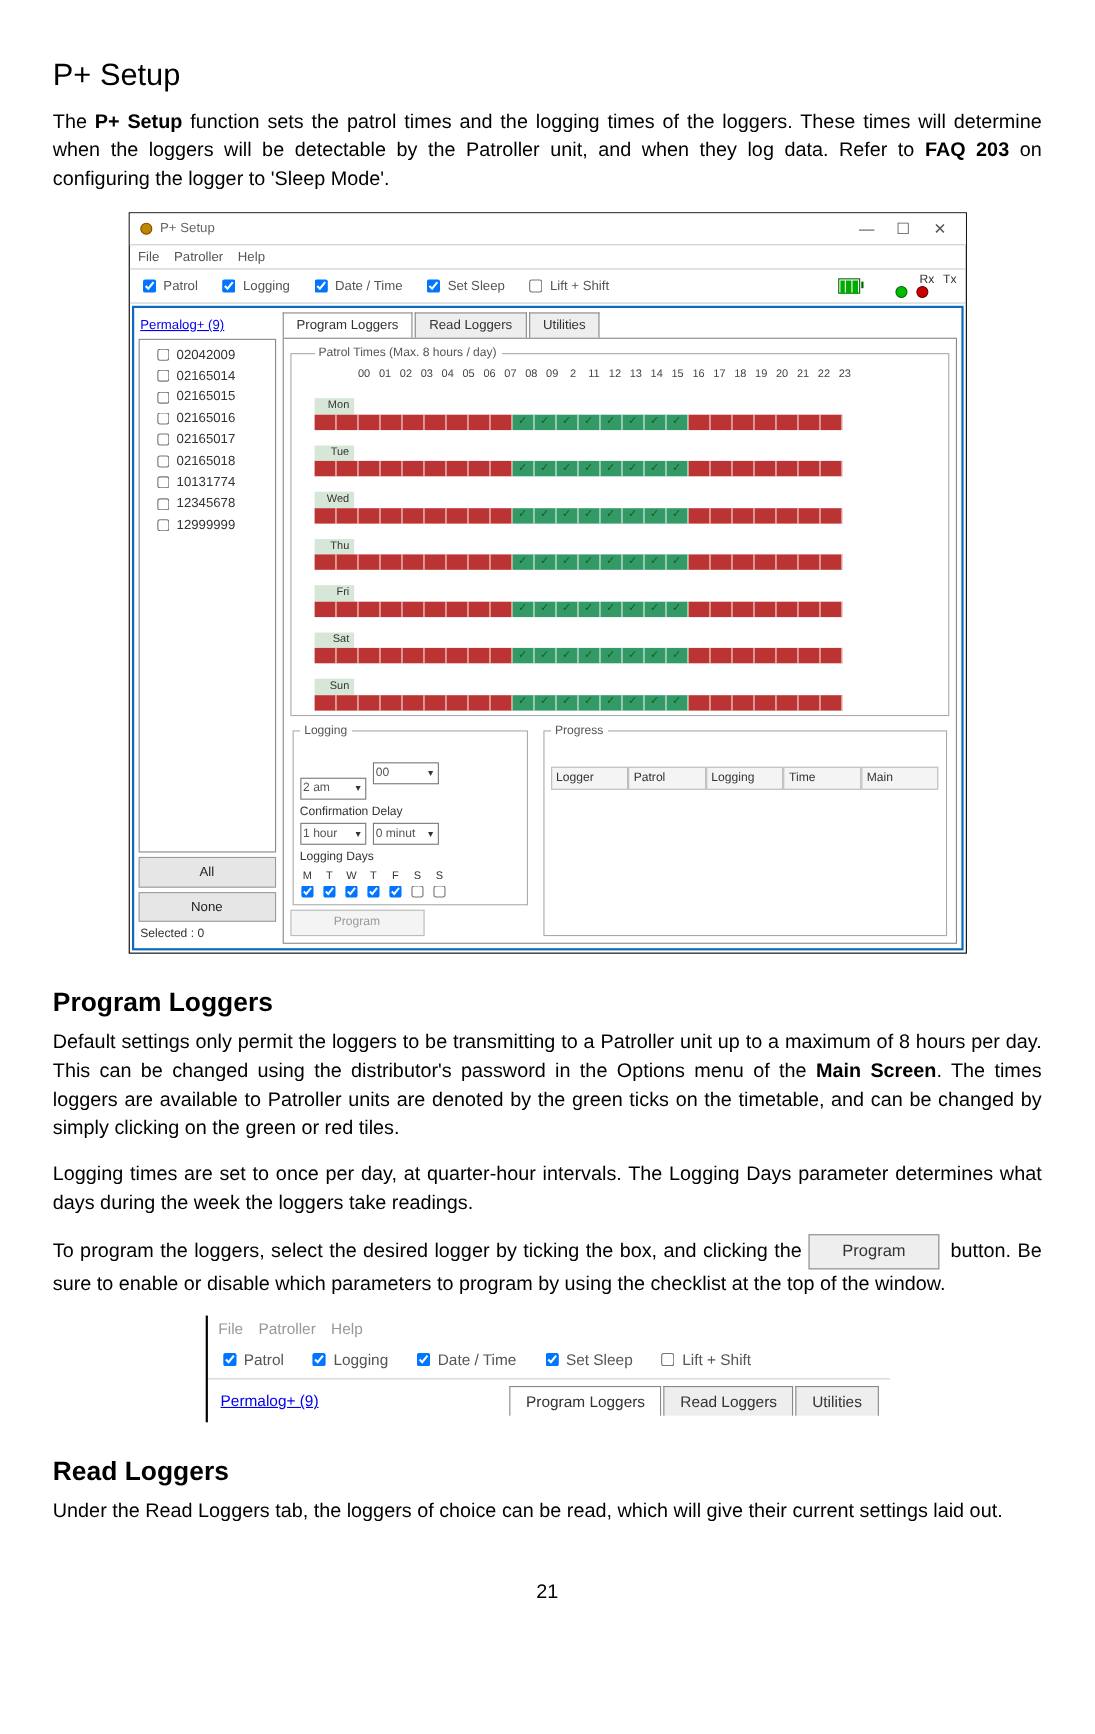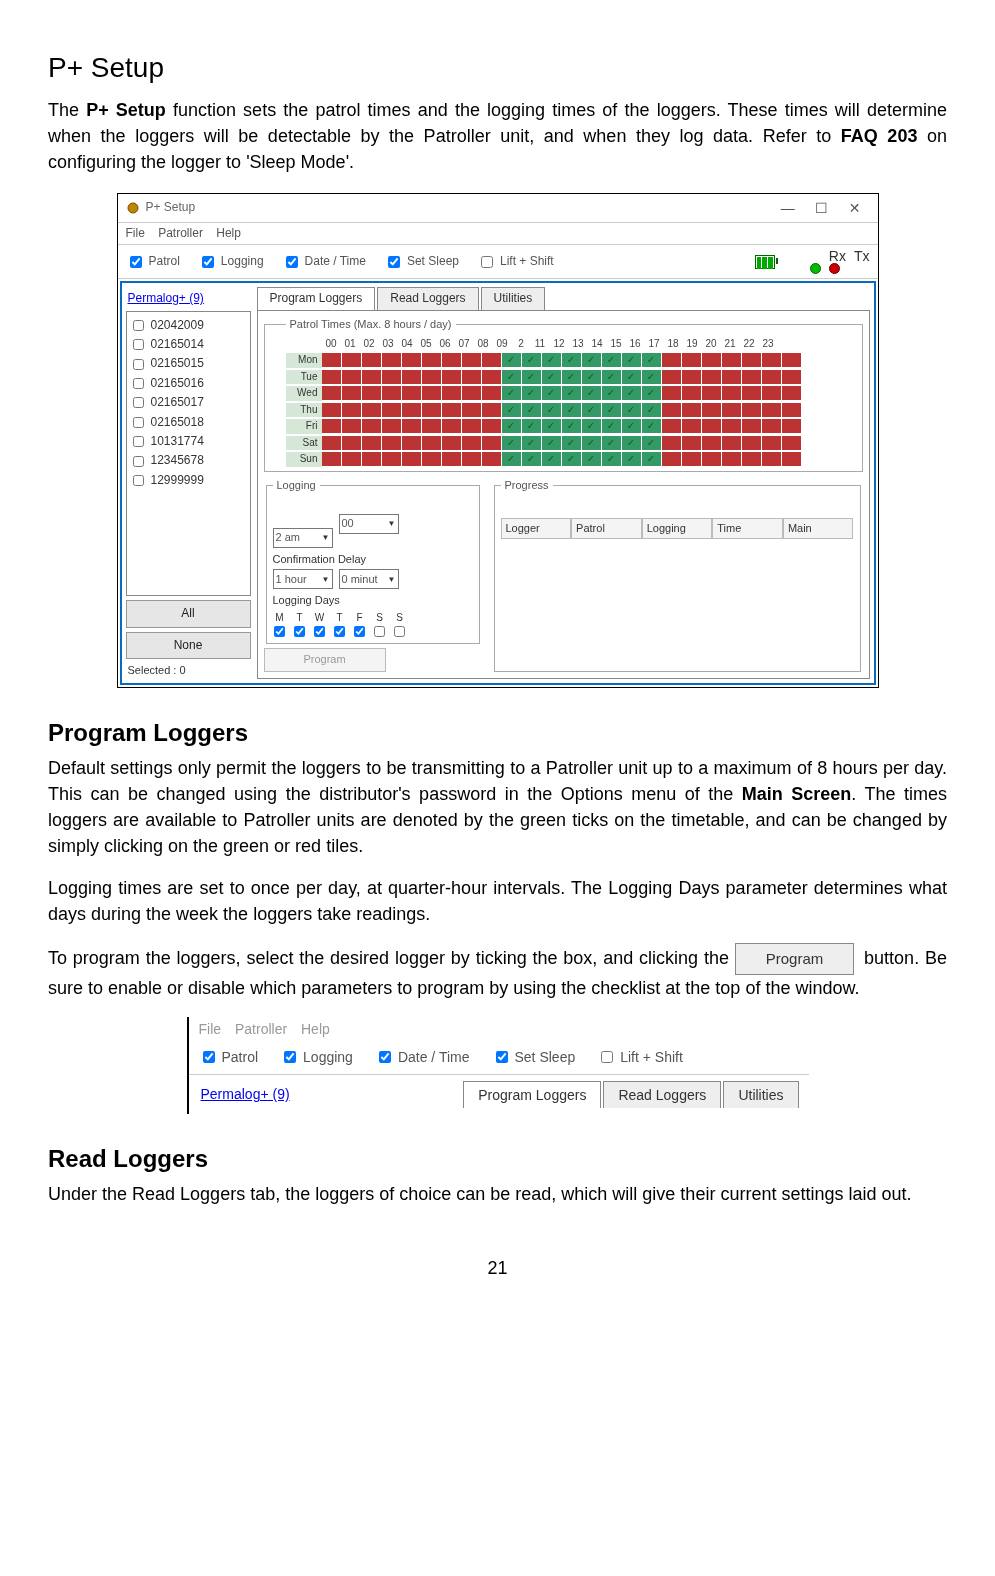--- a/index.html
+++ b/index.html
@@ -87,21 +87,21 @@
     align-items:center;
     gap:6px;
   }
   .battery-icon { width:18px; height:12px; border:1.5px solid #060; position:relative; }
   .battery-icon::after { content:""; position:absolute; right:-4px; top:2px; width:2px; height:6px; background:#060; }
   .battery-icon .bars { display:flex; height:100%; gap:1px; padding:1px; }
   .battery-icon .bars div { flex:1; background:#0a0; }
   .led { width:9px; height:9px; border-radius:50%; }
   .led.green { background:#0b0; border:1px solid #060;}
   .led.red { background:#c00; border:1px solid #600;}
-  .rxtx { font-size:14px; color:#333; line-height:1;padding-left:48px; }
+  .rxtx { font-size:11px; color:#333; line-height:1;padding-left:48px; }
   .win-body {
     display:flex;
     border:2px solid #0a6abf;
     margin:2px;
     padding:4px;
     gap:6px;
     background:#fff;
   }
   .sidebar {
     width:125px;
@@ -110,21 +110,21 @@
   }
   .permalog-link {
     color:#00e;
     text-decoration:underline;
     font-size:12px;
     padding:3px 2px;
   }
   .logger-list {
     border:1px solid #888;
     background:#fff;
-    padding:4px 2px;
+    padding:4px 12px;
     flex:1;
     font-size:12px;
     color:#333;
   }
   .logger-item { display:flex; align-items:center; gap:4px; padding:1px 0;}
   .logger-item input { width:11px; height:11px; }
   .side-btn {
     background:#e6e6e6;
     border:1px solid #999;
     text-align:center;
@@ -153,21 +153,21 @@
     padding:4px 21px;
   }
   fieldset legend { font-size:11px; color:#555; padding:0 4px;}
   .hours-header { display:flex; margin-left:36px; gap:0; }
   .hours-header span {
     width:19px;
     text-align:center;
     font-size:10px;
     color:#444;
   }
-  .day-row { display:flex; align-items:center; margin-top:2px;}
+  .day-row { display:flex; margin-top:14px;flex-direction:column;}
   .day-label {
     width:32px;
     font-size:10px;
     color:#333;
     text-align:right;
     padding-right:4px;
     background:#d7e7d7;
   }
   .cells { display:flex; }
   .cell {

